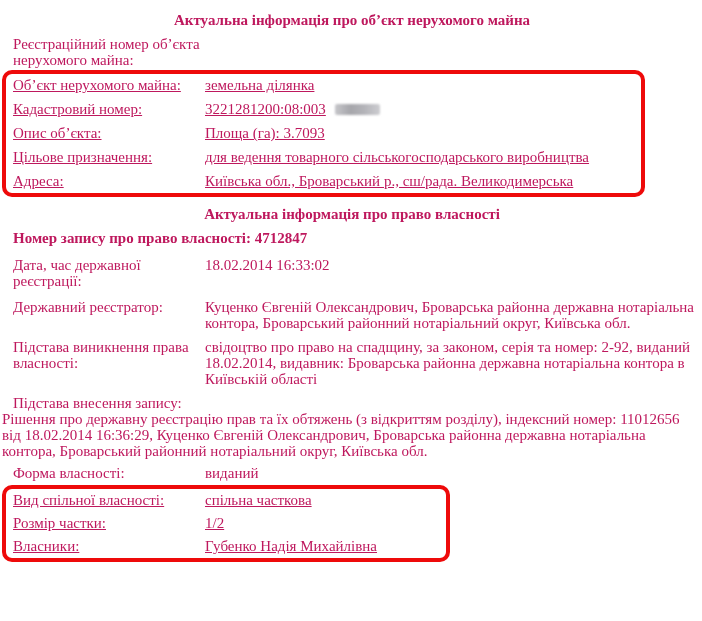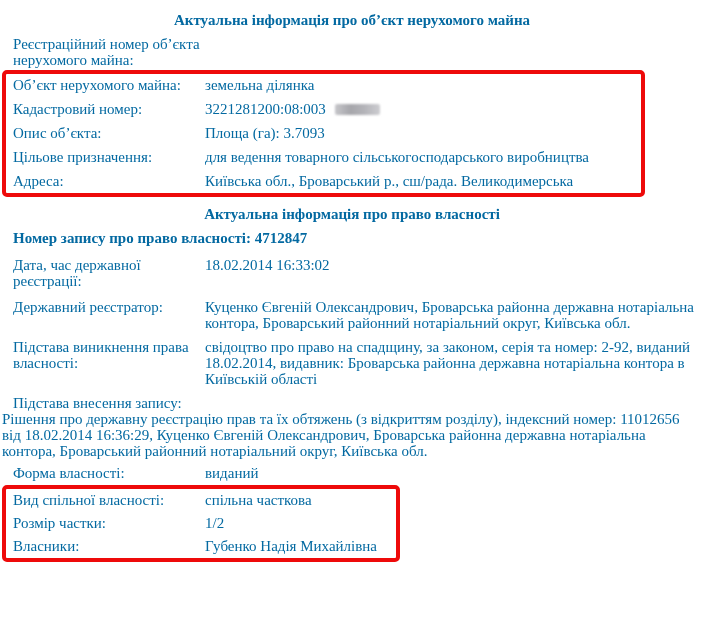--- a/index.html
+++ b/index.html
@@ -18,27 +18,28 @@
     font-weight:bold;
     text-align:center;
     margin:0 0 8px 0;
   }
   .row{display:flex;margin-bottom:8px;justify-content:space-between;}
   .label{flex:none;box-sizing:border-box;}
   .row.out .label{width:203px;padding-left:11px;}
   .value{flex:1;padding-right:6px;}
   .hl-box{
     border:4px solid #ee0a0a;
-    border-radius:5px;
+    border-radius:10px;
     box-sizing:border-box;
     padding:3px 0 4px 0;
+    text-decoration:underline;
   }
   .hl-box .label{width:199px;padding-left:7px;}
   .hl1{width:643px;margin-bottom:9px;}
-  .hl2{width:398px;}
+  .hl2{width:448px;}
   .hl2 .row{margin-bottom:7px;}
   .hl-box .row:last-child{margin-bottom:0;}
   .record-line{
     font-weight:bold;
     padding-left:11px;
     margin:0 0 11px 0;
   }
   .mb2{margin-bottom:2px !important;}
   .mb4{margin-bottom:4px !important;}
   .mb6{margin-bottom:6px !important;flex-direction:column;}
@@ -49,21 +50,21 @@
     margin-left:9px;
     border-radius:2px;
     vertical-align:-1px;
     background:linear-gradient(90deg,#c6c6ca,#a6a6ab 35%,#b4b4b9 65%,#cdcdd1);
     filter:blur(1.3px);
   }
 </style>
 </head>
 <body>
 
-<div class="page" style="color: #0369a1;">
+<div class="page" style="color: #be185d;">
 
   <div class="doc-title">Актуальна інформація про об’єкт нерухомого майна</div>
 
   <div class="row out mb2">
     <div class="label">Реєстраційний номер об’єкта нерухомого майна:</div>
   </div>
 
   <div class="hl-box hl1" style="border-color: rgb(238, 10, 10);">
     <div class="row">
       <div class="label">Об’єкт нерухомого майна:</div>

